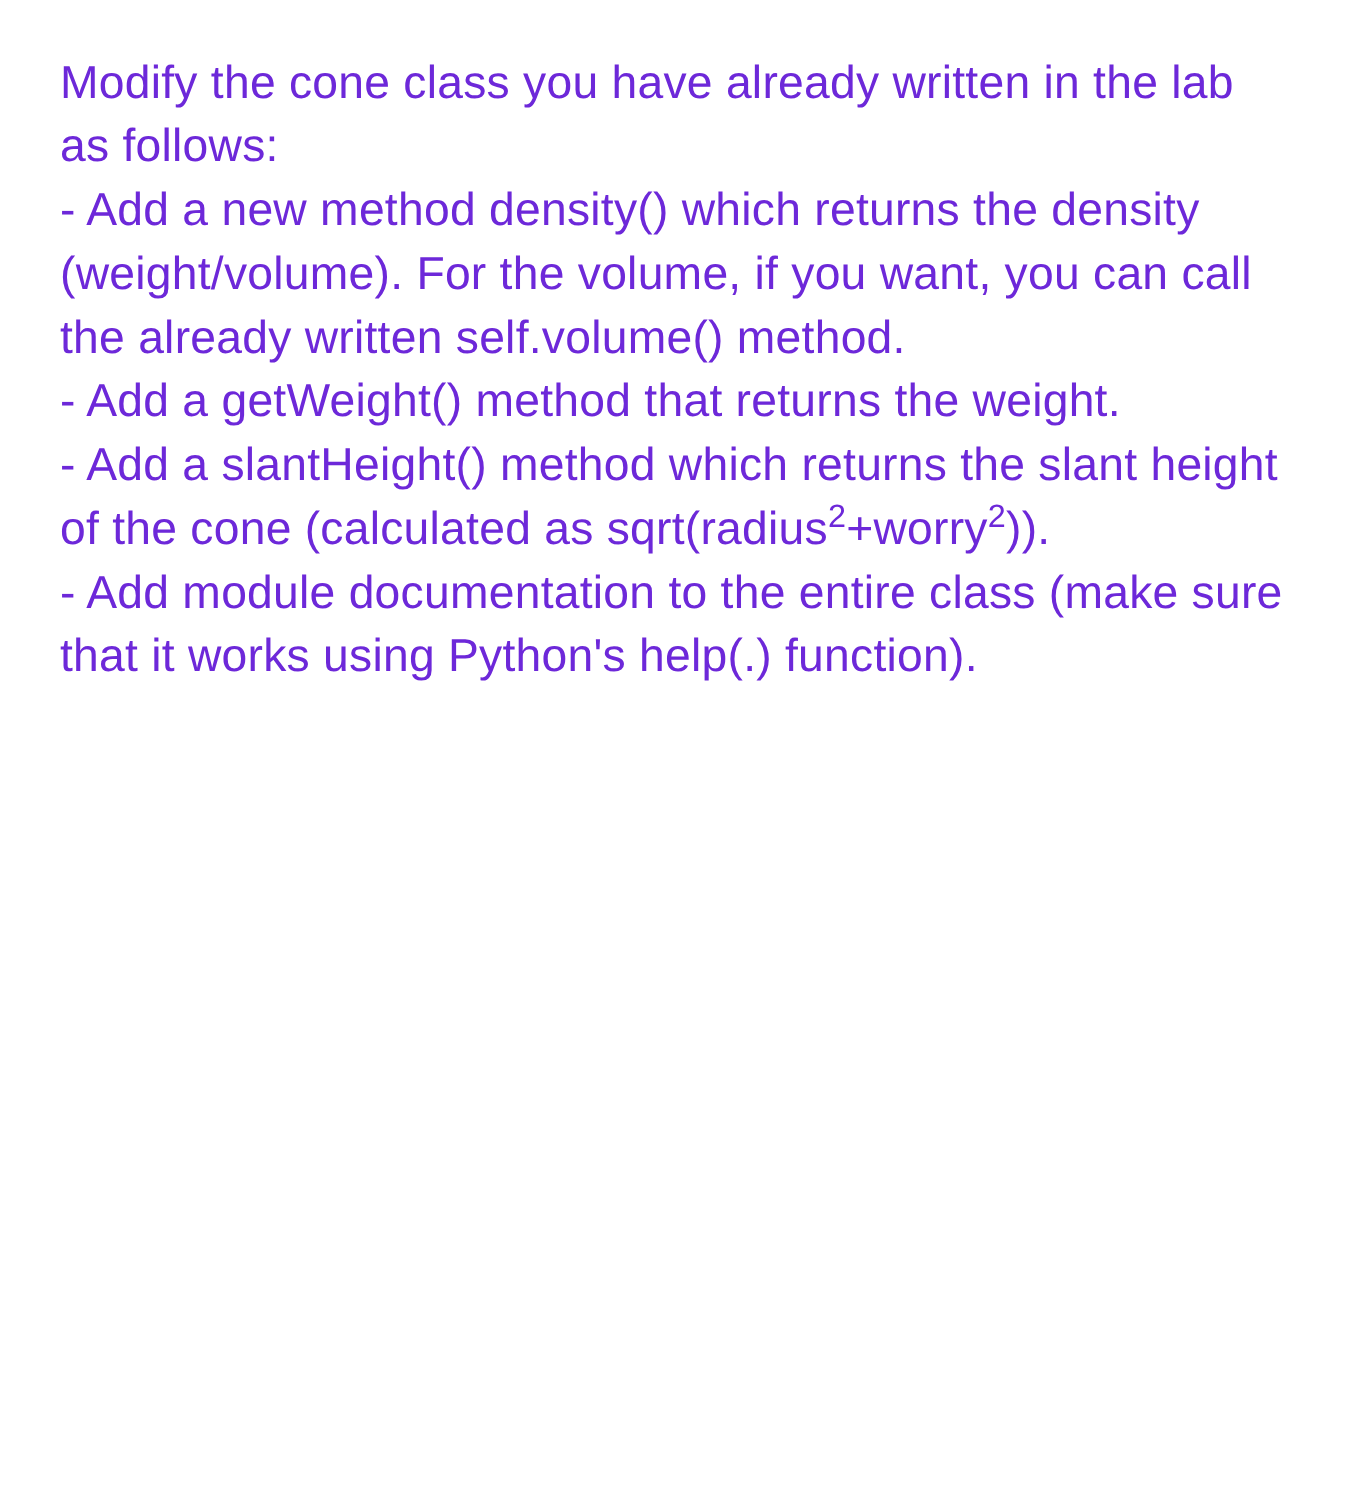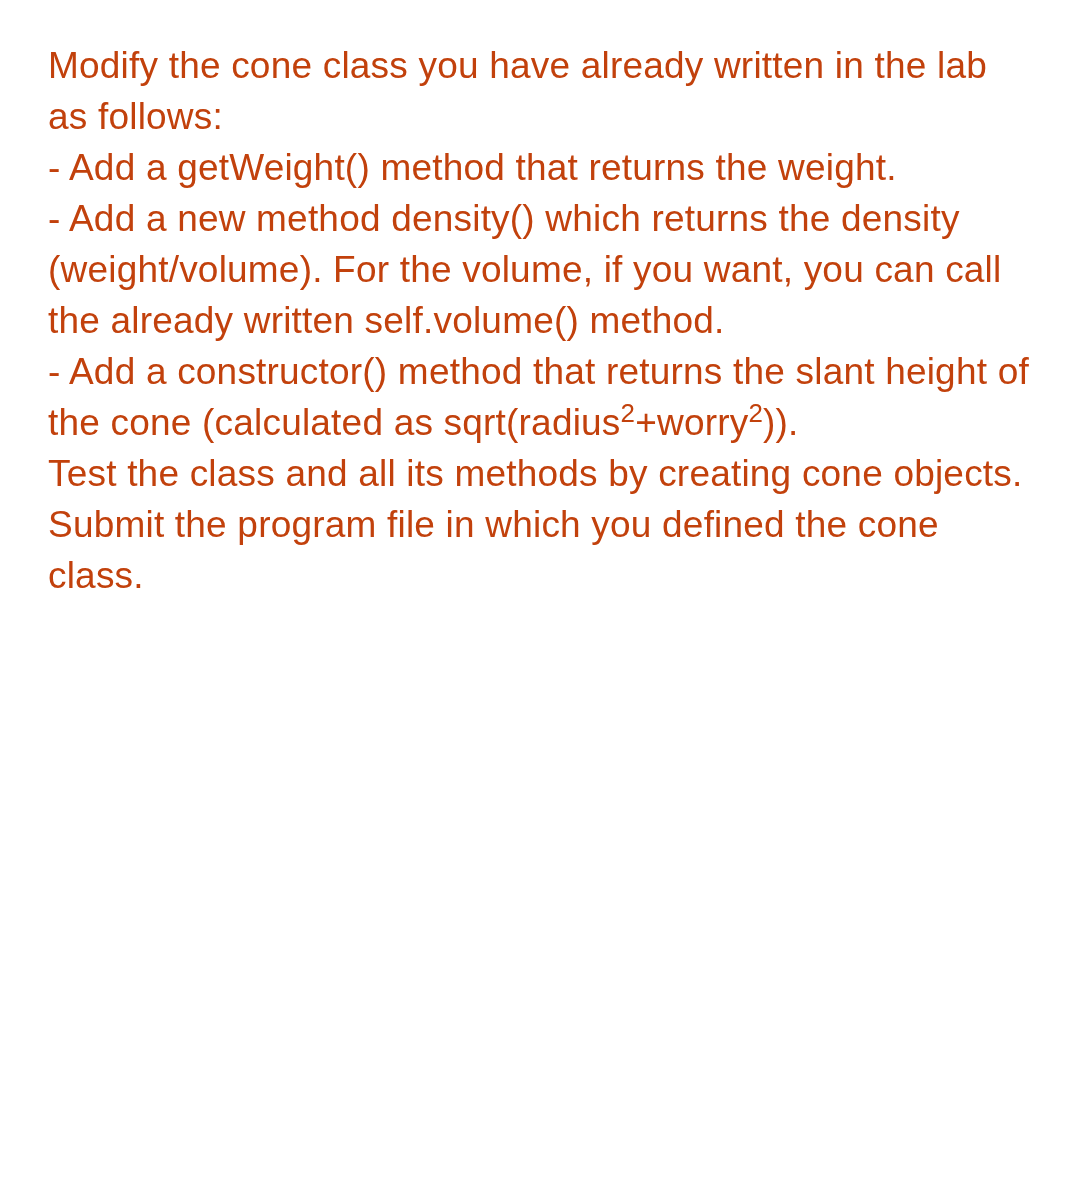--- a/index.html
+++ b/index.html
@@ -10,34 +10,34 @@
     body {
       width: 1080px;
       height: 1200px;
       background: #ffffff;
       font-family: Arial, Helvetica, sans-serif;
       padding: 40px 48px;
     }
     .text-content {
       font-size: 37px;
       line-height: 1.38;
-      color: #c2410c;
+      color: #6d28d9;
       letter-spacing: 0.2px;
     }
     .text-content p {
       margin: 0;
     }
     sup {
       font-size: 0.7em;
       vertical-align: super;
       line-height: 0;
     }
   </style>
 </head>
 <body>
 
 <div class="text-content">
   <p>Modify the cone class you have already written in the lab as follows:</p>
+  <p><span>- </span><span>Add a new method density() which returns the density (weight/volume). For the volume, if you want, you can call the already written self.volume() method.</span></p>
   <p><span>- </span><span>Add a getWeight() method that returns the weight.</span></p>
-  <p><span>- </span><span>Add a new method density() which returns the density (weight/volume). For the volume, if you want, you can call the already written self.volume() method.</span></p>
-  <p><span>- </span><span>Add a constructor() method that returns the slant height of the cone (calculated as sqrt(radius</span><sup>2</sup><span>+worry</span><sup>2</sup><span>)).</span></p>
-  <p>Test the class and all its methods by creating cone objects. Submit the program file in which you defined the cone class.</p>
+  <p><span>- </span><span>Add a slantHeight() method which returns the slant height of the cone (calculated as sqrt(radius</span><sup>2</sup><span>+worry</span><sup>2</sup><span>)).</span></p>
+  <p><span>- </span><span>Add module documentation to the entire class (make sure that it works using Python's help(.) function).</span></p>
 </div>
 
 </body></html>

